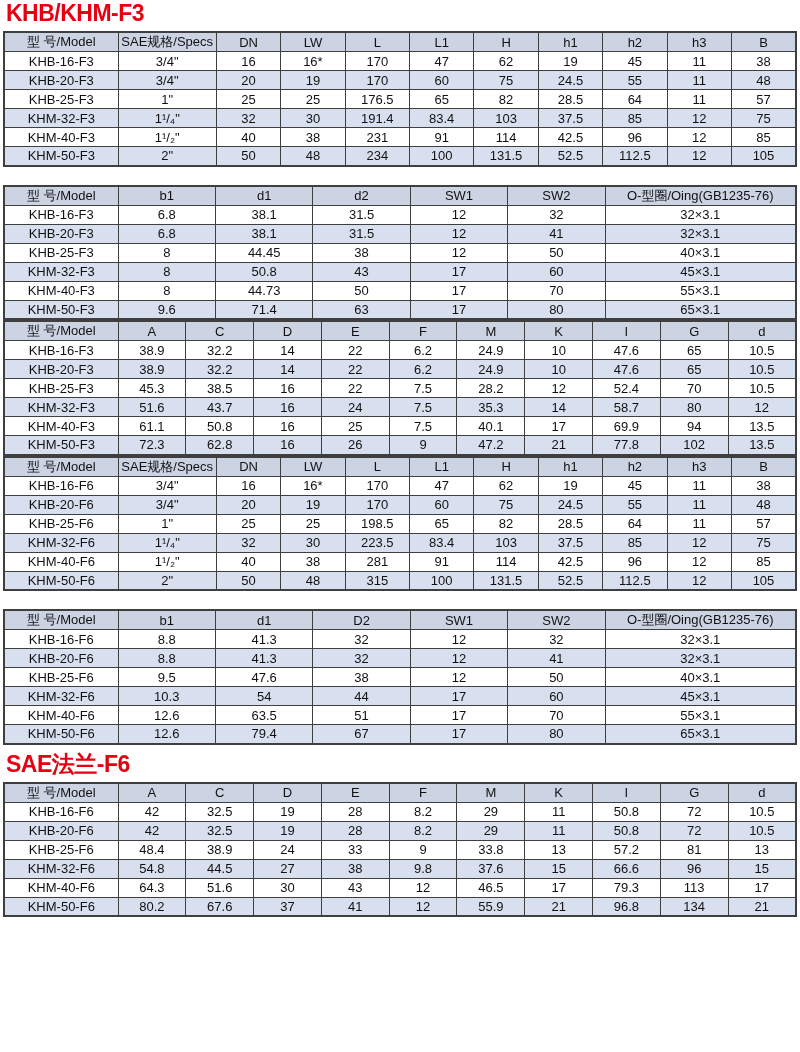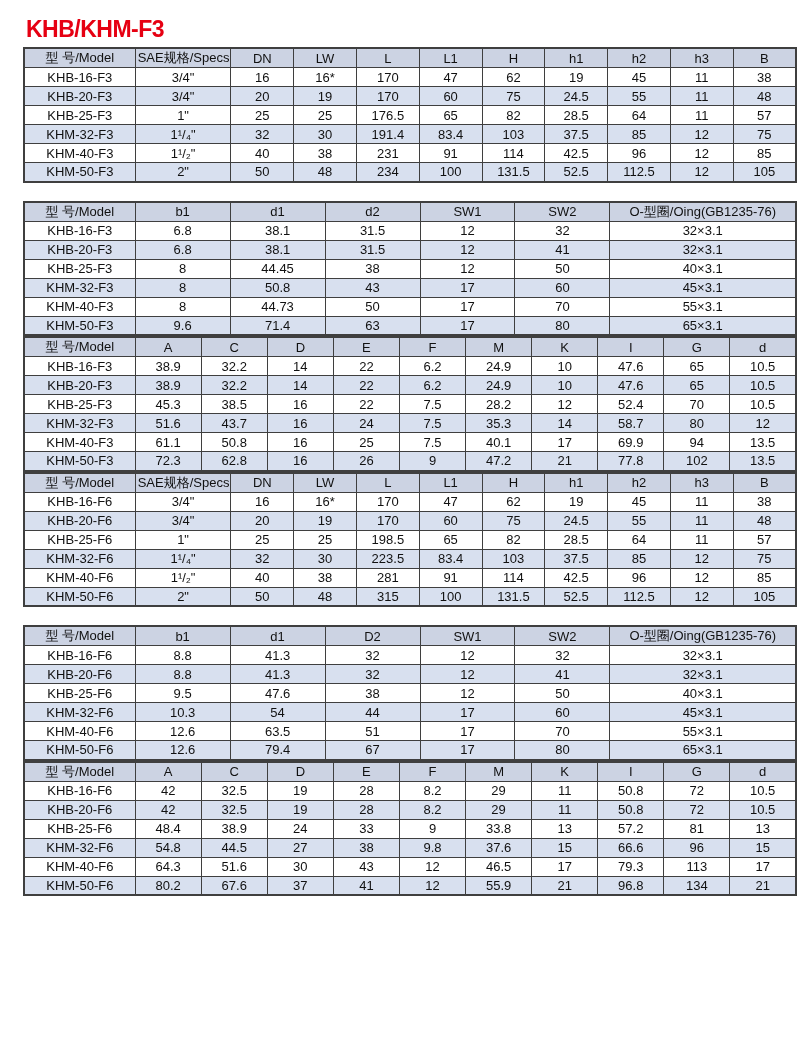--- a/index.html
+++ b/index.html
@@ -9,21 +9,21 @@
     --border:#3f3f3f;
     --text:#111111;
   }
   *{box-sizing:border-box;}
   html,body{margin:0;padding:0;}
   body{
     width:800px;height:1052px;overflow:hidden;background:#ffffff;
     font-family:"Liberation Sans","DejaVu Sans",sans-serif;
     color:var(--text);
   }
-  main{padding:18px 3px 0 3px;margin-left:20px;}
+  main{padding:2px 3px 0 3px;}
   h2.section-heading{
     color:var(--red);
     font-size:23px;line-height:22px;
     font-weight:700;
     margin:0 0 7px 3px;
     letter-spacing:-0.5px;
   }
   section + section h2.section-heading{margin-top:8px;}
   .tbl{margin-bottom:18px;}
   .tbl:last-child{margin-bottom:0;}
@@ -552,20 +552,21 @@
               <td>17</td>
               <td>80</td>
               <td>65×3.1</td>
             </tr>
           </tbody>
         </table>
       </div>
   </section>
 
   <section>
+    <h2 class="section-heading">SAE法兰-F6</h2>
     <div class="tbl">
         <table>
           <colgroup>
             <col style="width: 14.4%;">
             <col style="width: 8.56%;">
             <col style="width: 8.56%;">
             <col style="width: 8.56%;">
             <col style="width: 8.56%;">
             <col style="width: 8.56%;">
             <col style="width: 8.56%;">

